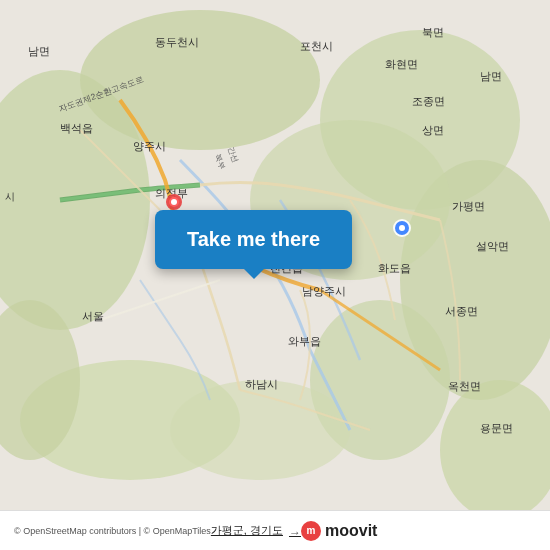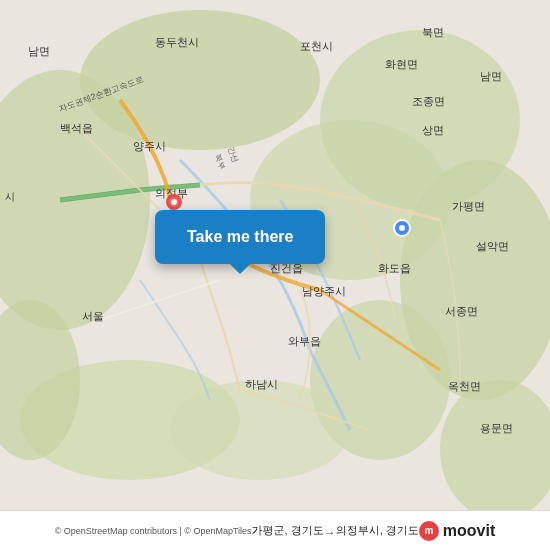--- a/index.html
+++ b/index.html
@@ -20,21 +20,21 @@
       background: #e8e4dc;
     }
 
     
     .tooltip-bubble {
       position: absolute;
       background: #1a7fc4;
       color: white;
       border-radius: 8px;
       padding: 18px 32px;
-      font-size: 16px;
+      font-size: 20px;
       font-weight: 600;
       white-space: nowrap;
       cursor: pointer;
       box-shadow: 0 4px 12px rgba(0,0,0,0.3);
       top: 210px;
       left: 155px;
       z-index: 100;
     }
     .tooltip-bubble::after {
       content: '';
@@ -47,35 +47,37 @@
       border-top: 10px solid #1a7fc4;
     }
 
     
     #bottom-bar {
       width: 550px;
       height: 40px;
       background: white;
       display: flex;
       align-items: center;
-      justify-content: center;
+      justify-content: flex-start;
       padding: 0 14px;
       border-top: 1px solid #ddd;
     }
 
     .bottom-bar-left {
       font-size: 9px;
       color: #555;
     }
 
     .bottom-bar-route {
       display: flex;
       align-items: center;
+      gap: 6px;
       font-size: 11px;
       color: #222;
+      text-decoration: underline;
     }
 
     .route-from, .route-to {
       font-size: 11px;
       color: #222;
     }
 
     .route-arrow {
       font-size: 12px;
       color: #555;
@@ -197,19 +199,18 @@
 
 </div>
 
 <div id="bottom-bar">
   <div class="bottom-bar-left">
     <span>© OpenStreetMap contributors | © OpenMapTiles</span>
   </div>
   <div class="bottom-bar-route">
     <span class="route-from">가평군, 경기도</span>
     <span class="route-arrow">→</span>
-    <span class="route-to">의정부시, 경기도</span>
   </div>
   <div class="moovit-logo">
     <div class="moovit-icon">m</div>
     <span class="moovit-text">moovit</span>
   </div>
 </div>
 
 </body></html>

